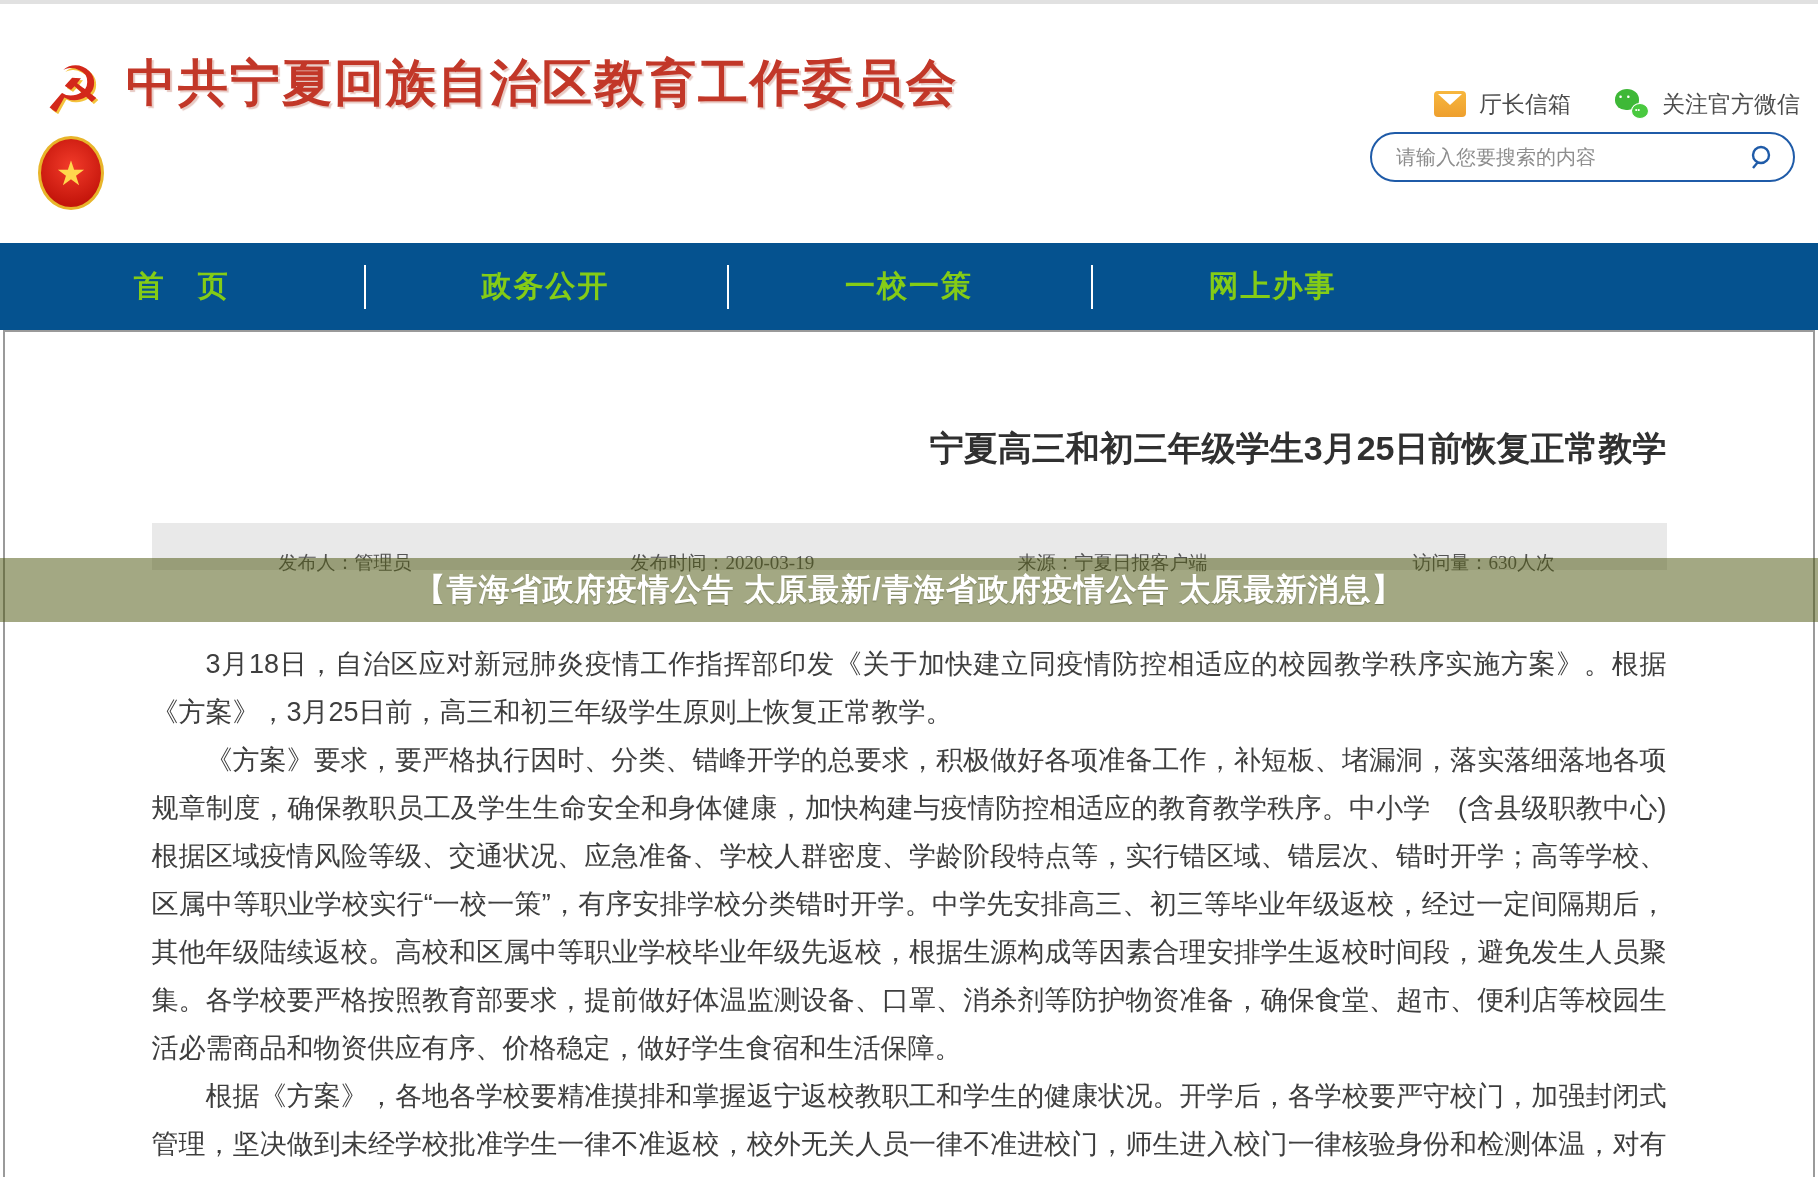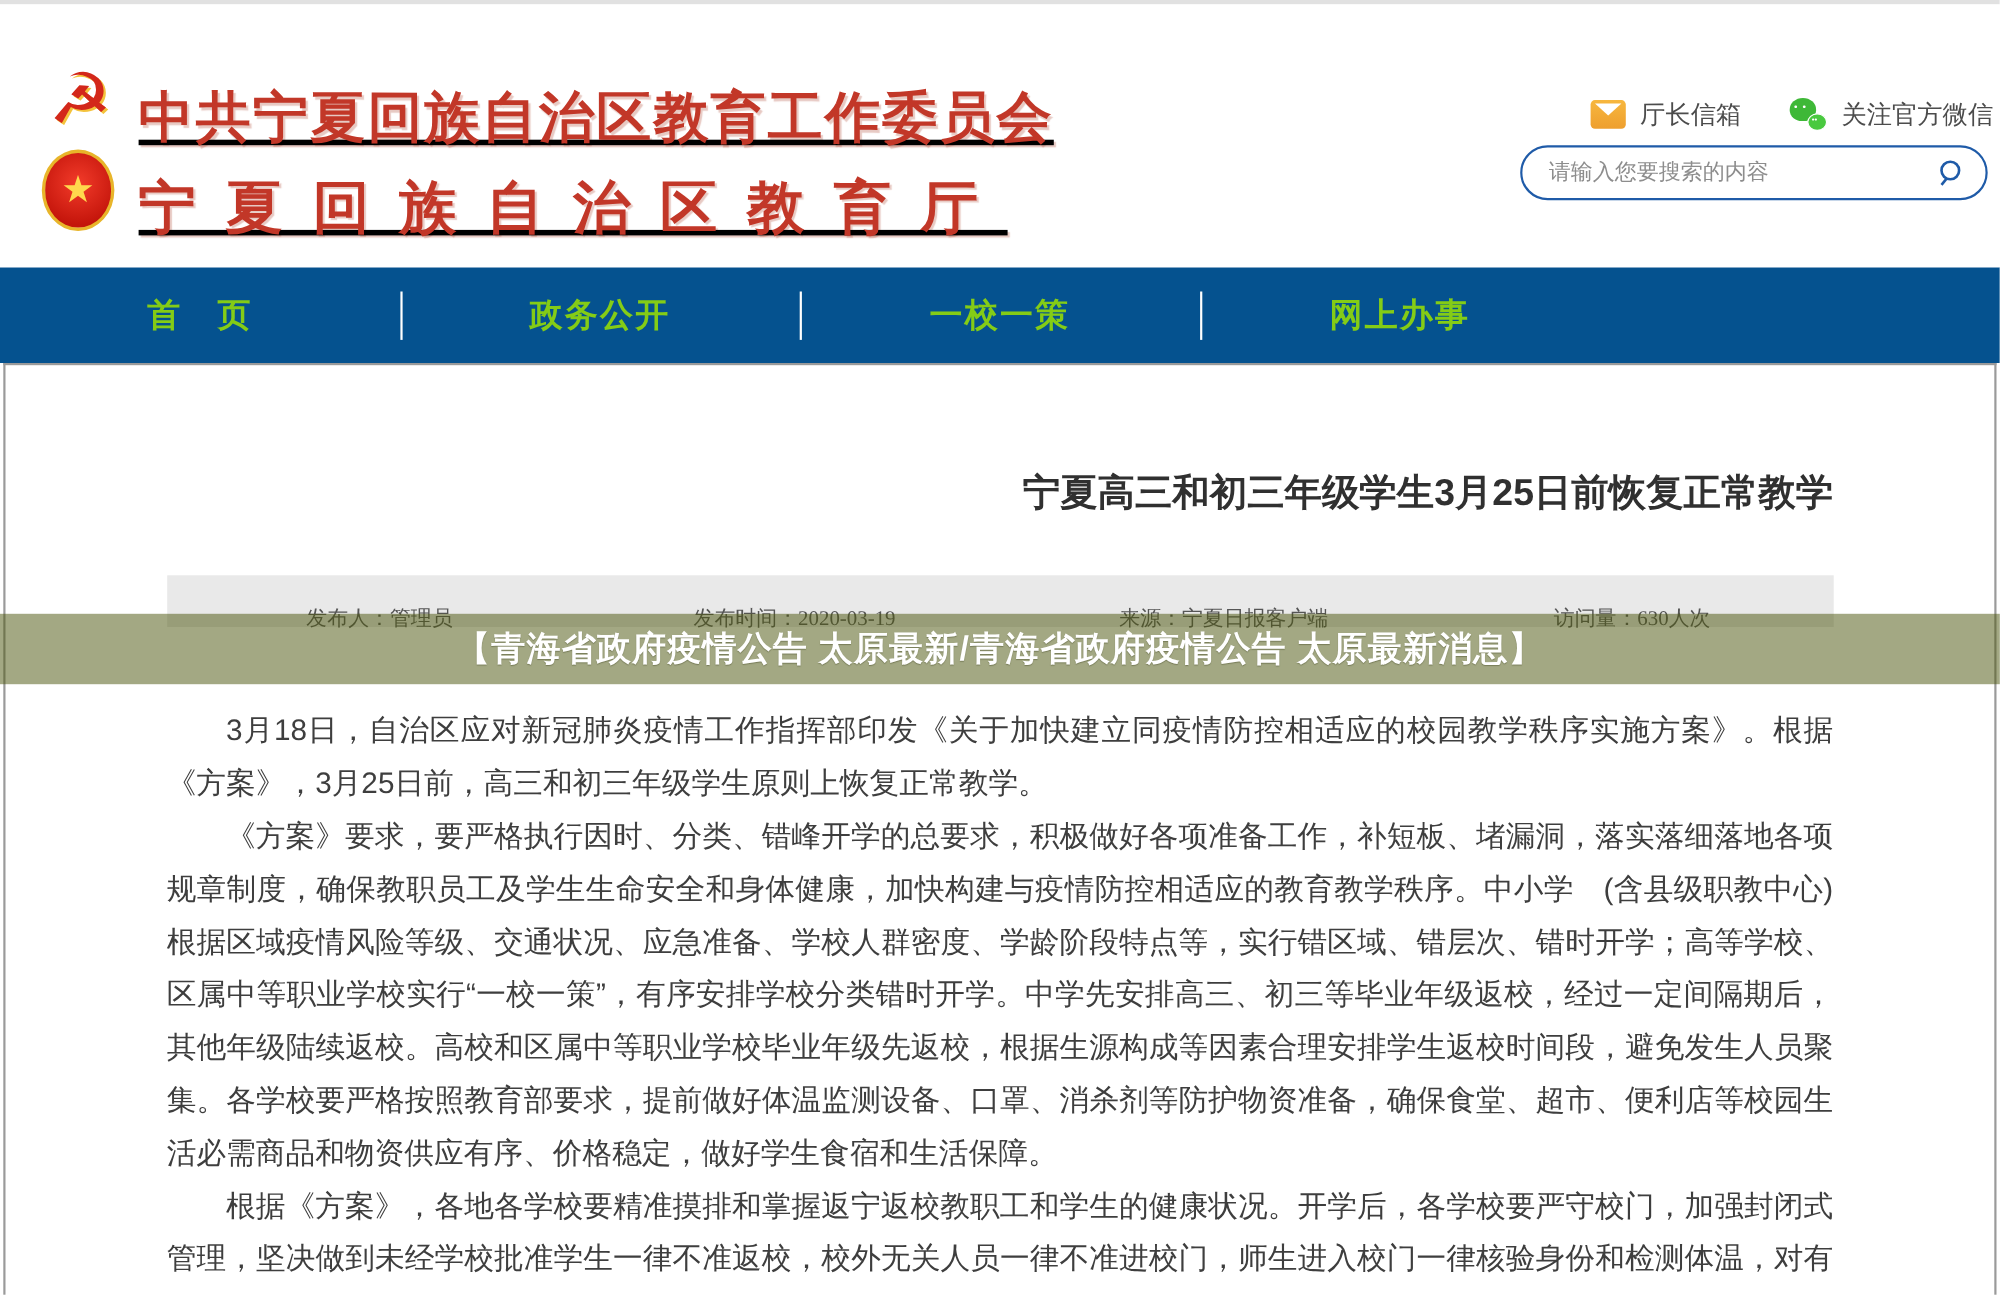--- a/index.html
+++ b/index.html
@@ -10,27 +10,27 @@
   
   .header { position:relative; height:239px; background:#fff; }
   .emblem-party { position:absolute; left:38px; top:50px; width:70px; height:72px;
                   display:flex; align-items:center; justify-content:center; }
   .emblem-party span { font-size:64px; color:#d3281a; line-height:1;
                        text-shadow:2px 2px 0 #f4c33c; }
   .emblem-nation { position:absolute; left:38px; top:132px; width:66px; height:74px;
                    border-radius:50%; background:radial-gradient(circle at 50% 40%, #f23b2a 0%, #c4150b 75%);
                    border:3px solid #e8b52a; display:flex; align-items:center; justify-content:center; }
   .emblem-nation span { color:#ffd84d; font-size:34px; line-height:1; }
-  .org-lines { position:absolute; left:126px; top:72px;text-decoration:underline; }
+  .org-lines { position:absolute; left:126px; top:48px; }
   .org-line1 { font-size:50px; font-weight:bold; color:#c23728; letter-spacing:2px;
                line-height:62px; text-shadow:2px 2px 1px rgba(170,60,40,.28); }
   .org-line2 { margin-top:20px; font-size:52px; font-weight:bold; color:#c23728;
                letter-spacing:27px; line-height:62px; text-shadow:2px 2px 1px rgba(170,60,40,.28); }
 
-  .header-right { position:absolute; right:6px; top:82px; width:430px; }
+  .header-right { position:absolute; right:18px; top:82px; width:430px; }
   .links-row { display:flex; align-items:center; justify-content:flex-end; height:36px; }
   .mail-icon { width:32px; height:26px; background:linear-gradient(180deg,#f7b73e,#ee9f2e);
                border-radius:4px; position:relative; margin-right:13px; }
   .mail-icon::after { content:""; position:absolute; left:4px; top:3px;
                border-left:12px solid transparent; border-right:12px solid transparent;
                border-top:11px solid #fff; }
   .link-label { font-size:23px; color:#4c4c4c; }
   .wechat-icon { width:34px; height:30px; position:relative; margin-left:44px; margin-right:13px; }
   .wechat-icon .b1 { position:absolute; left:0; top:0; width:24px; height:21px;
                background:#3eb837; border-radius:50% 50% 46% 46%; }
@@ -88,21 +88,20 @@
 
 <div class="header">
   <div class="emblem-party">
       <span>☭</span>
     </div>
   <div class="emblem-nation">
       <span>★</span>
     </div>
   <div class="org-lines">
     <div class="org-line1">中共宁夏回族自治区教育工作委员会</div>
-    <div class="org-line2">宁夏回族自治区教育厅</div>
   </div>
   <div class="header-right">
     <div class="links-row">
       <span class="mail-icon"></span>
       <span class="link-label">厅长信箱</span>
       <span class="wechat-icon">
           <span class="b1"></span>
           <span class="b2"></span>
         </span>
       <span class="link-label">关注官方微信</span>

